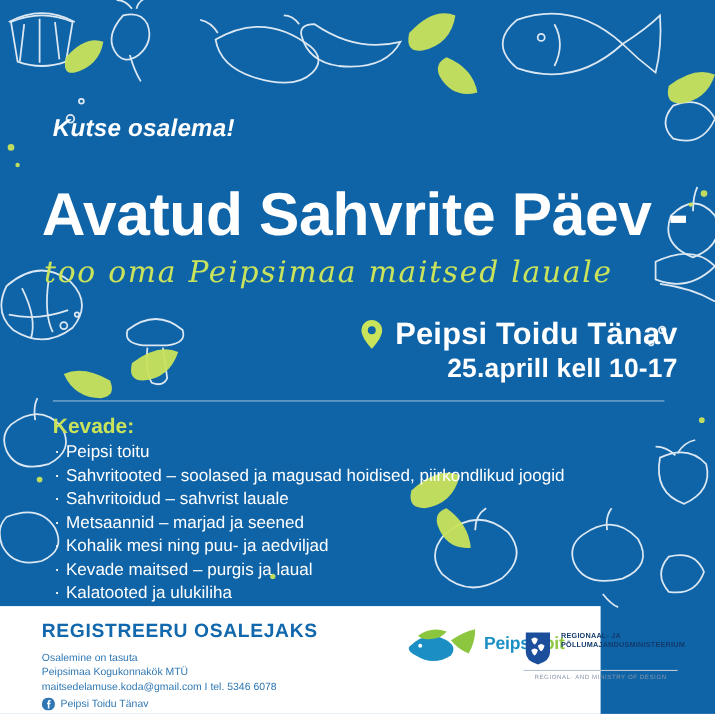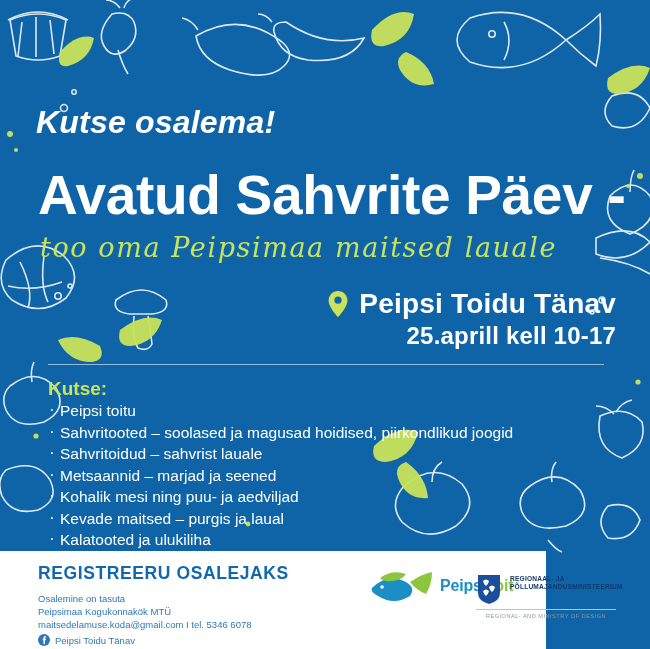--- a/index.html
+++ b/index.html
@@ -14,23 +14,23 @@
     background: #0f64a8;
     overflow: hidden;
   }
 
   
   .bg-art { position: absolute; inset: 0; pointer-events: none; }
   .bg-art svg { position: absolute; }
 
   
   .invite {
-    position: absolute; left: 36px; top: 104px;
+    position: absolute; left: 48px; top: 104px;
     color: #ffffff;
-    font-size: 32px; font-weight: bold; font-style: italic;
+    font-size: 22px; font-weight: bold; font-style: italic;
     letter-spacing: 0.2px;
   }
 
   
   .headline {
     position: absolute; left: 38px; top: 163px;
     color: #ffffff;
     font-size: 55px; font-weight: bold;
     letter-spacing: -0.3px;
     white-space: nowrap;
@@ -232,21 +232,21 @@
         <path d="M11 1 C5.8 1 1.6 5.2 1.6 10.4 C1.6 17.4 11 27 11 27 C11 27 20.4 17.4 20.4 10.4 C20.4 5.2 16.2 1 11 1 Z" fill="#c9e35b"></path>
         <circle cx="11" cy="10.2" r="3.6" fill="#0f64a8"></circle>
       </svg>
       <div class="where-title">Peipsi Toidu Tänav</div>
     </div>
     <div class="where-date">25.aprill kell 10-17</div>
   </div>
 
   <div class="divider"></div>
 
-  <div class="ootame-title">Kutse:</div>
+  <div class="ootame-title">Kevade:</div>
   <ul class="list">
     <li>Peipsi toitu</li>
     <li>Sahvritooted – soolased ja magusad hoidised, piirkondlikud joogid</li>
     <li>Sahvritoidud – sahvrist lauale</li>
     <li>Metsaannid – marjad ja seened</li>
     <li>Kohalik mesi ning puu- ja aedviljad</li>
     <li>Kevade maitsed – purgis ja laual</li>
     <li>Kalatooted ja ulukiliha</li>
   </ul>
 

